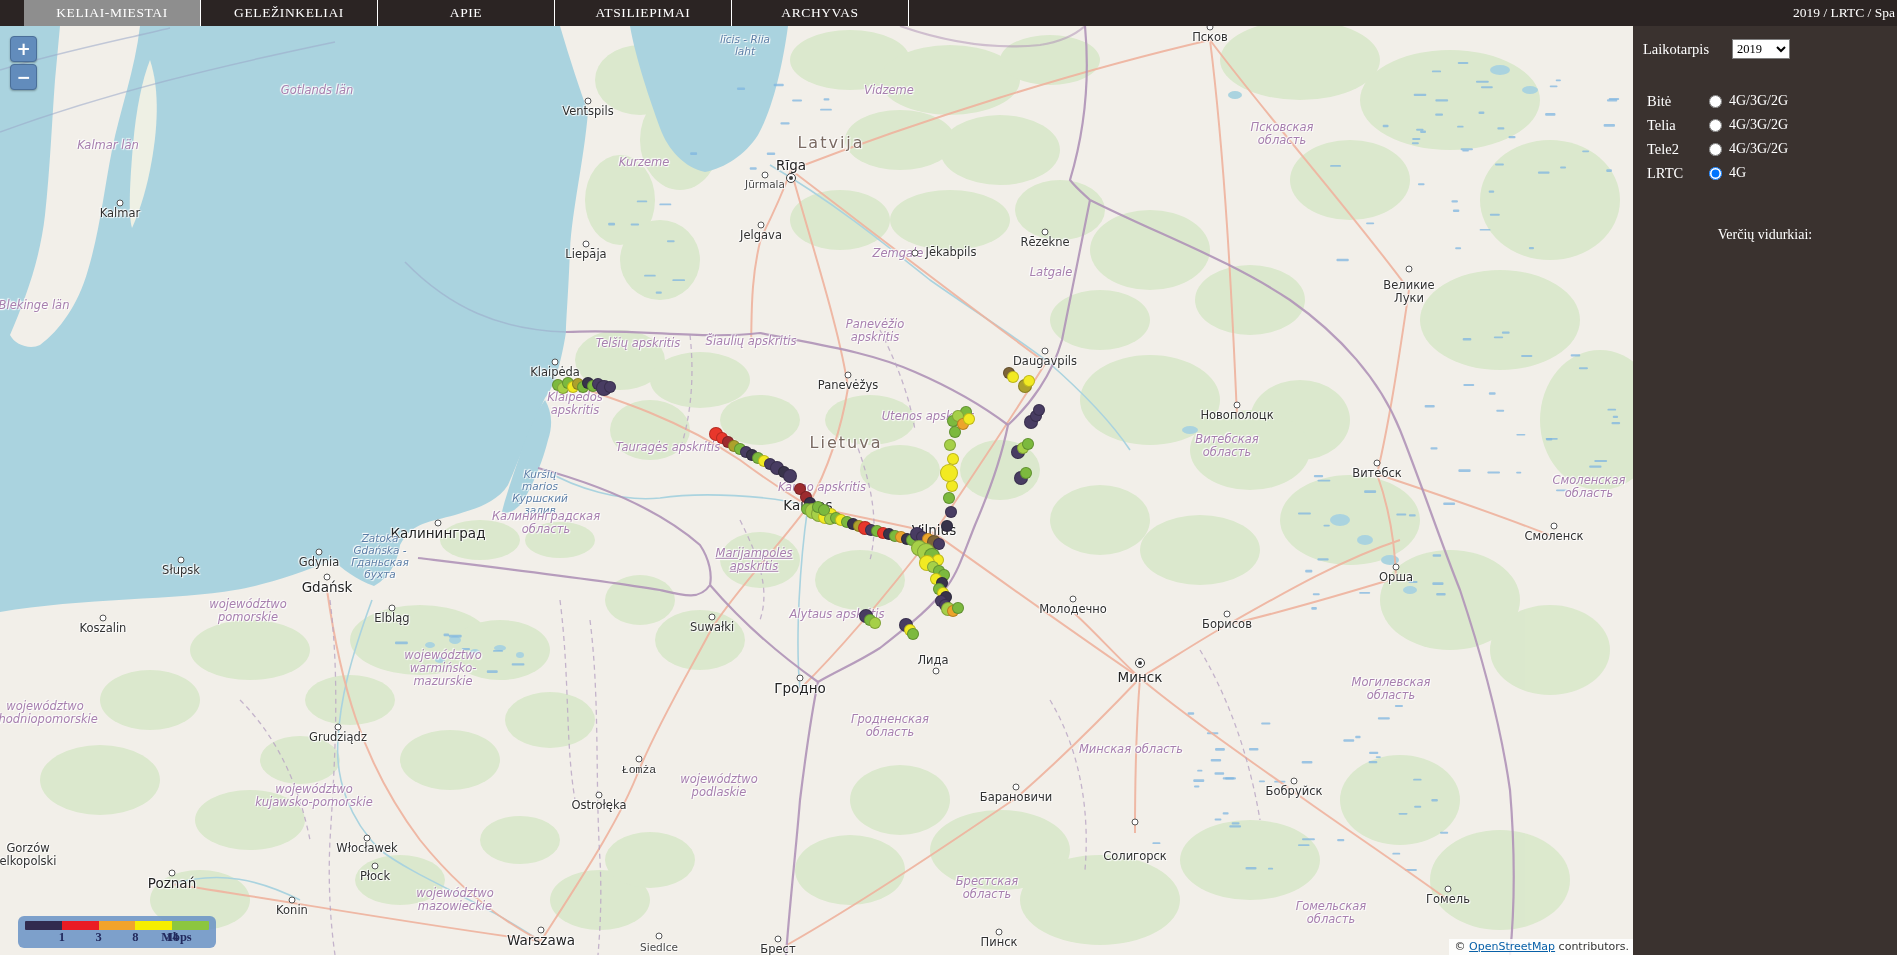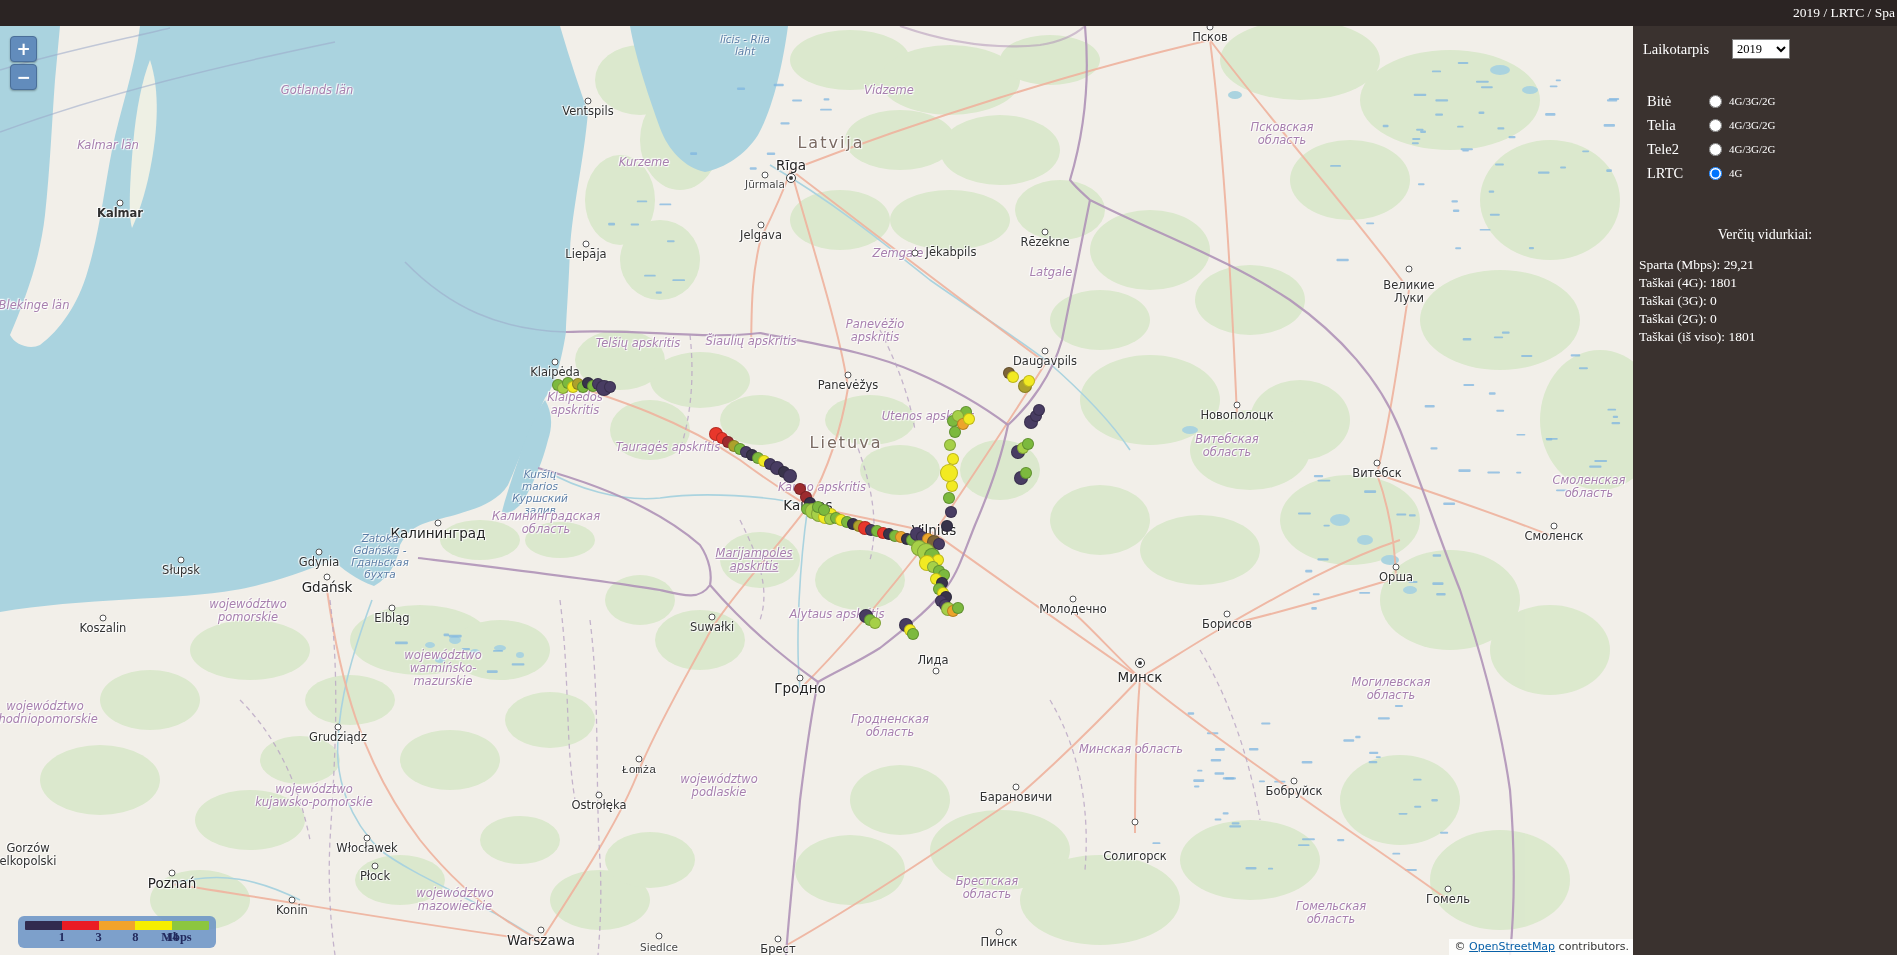--- a/index.html
+++ b/index.html
@@ -61,28 +61,35 @@
 
   
   .sidebar{position:absolute;left:1633px;top:26px;width:264px;height:929px;background:#3a322f;color:#fff;z-index:10;}
   .period-row{margin:13px 10px 0 10px;display:flex;align-items:center;gap:23px;font-size:14.5px;}
   .period-row select{width:58px;height:20px;font:12.5px "Liberation Serif",serif;background:#fff;color:#000;
         border:1px solid #7f7f7f;}
   .ops{margin:30px 0 0 14px;}
   .op-row{display:flex;align-items:center;height:24px;font-size:14.5px;}
   .op-name{width:48px;}
   .op-row input{margin:0 7px 0 14px;width:13px;height:13px;}
-  .op-tech{font-size:11px;}
+  .op-tech{font-size:14px;}
   .avg-title{text-align:center;margin-top:42px;font-size:14px;}
   .stats{margin:13px 0 0 6px;font-size:13.5px;line-height:18px;}
 </style>
 </head>
 <body>
 
 <div class="topnav">
+  <div class="tabs" id="nav-tabs">
+      <div class="tab active">KELIAI-MIESTAI</div>
+      <div class="tab">GELEŽINKELIAI</div>
+      <div class="tab">APIE</div>
+      <div class="tab">ATSILIEPIMAI</div>
+      <div class="tab">ARCHYVAS</div>
+    </div>
   <div class="nav-right">2019 / LRTC / Spa</div>
 </div>
 
 <div class="map">
   <div class="geo">
 
     <svg width="1633" height="955" viewBox="0 0 1633 955">
 
       <g fill="#d9e8ca" opacity="0.9">
         <ellipse cx="90" cy="120" rx="25" ry="50"></ellipse>
@@ -388,21 +395,21 @@
         <path d="M560,600 C570,680 565,740 575,800"></path>
         <path d="M240,700 C280,740 300,790 310,840"></path>
         <path d="M1050,700 C1080,750 1090,810 1085,870"></path>
         <path d="M1200,650 C1230,700 1250,760 1260,820"></path>
       </g>
     </svg>
 
     <div id="labels">
         <div class="lbl k-region" style="left: 317px; top: 91px;">Gotlands län</div>
         <div class="lbl k-region" style="left: 108px; top: 146px;">Kalmar län</div>
-        <div class="lbl k-city" style="left: 120px; top: 214px; font-weight: bold;">Kalmar</div>
+        <div class="lbl k-city" style="left: 120px; top: 214px;">Kalmar</div>
         <div class="mk" style="left: 120px; top: 203px;"></div>
         <div class="lbl k-region" style="left: 34px; top: 306px;">Blekinge län</div>
         <div class="lbl k-water" style="left: 745px; top: 45px;">līcis - Riia
 laht</div>
         <div class="lbl k-city" style="left: 588px; top: 112px;">Ventspils</div>
         <div class="mk" style="left: 588px; top: 101px;"></div>
         <div class="lbl k-region" style="left: 644px; top: 163px;">Kurzeme</div>
         <div class="lbl k-region" style="left: 889px; top: 91px;">Vidzeme</div>
         <div class="lbl k-country" style="left: 831px; top: 143px;">Latvija</div>
         <div class="lbl k-citybig" style="left: 791px; top: 166px;">Rīga</div>
@@ -702,20 +709,13 @@
         <input type="radio" name="operator" style="">
         <span class="op-tech">4G/3G/2G</span>
       </div>
       <div class="op-row">
         <span class="op-name">LRTC</span>
         <input type="radio" name="operator" checked="" style="">
         <span class="op-tech">4G</span>
       </div>
     </div>
   <div class="avg-title">Verčių vidurkiai:</div>
-  <div class="stats" id="stats">
-      <div>Sparta (Mbps): 29,21</div>
-      <div>Taškai (4G): 1801</div>
-      <div>Taškai (3G): 0</div>
-      <div>Taškai (2G): 0</div>
-      <div>Taškai (iš viso): 1801</div>
-    </div>
 </div>
 
 </body></html>

